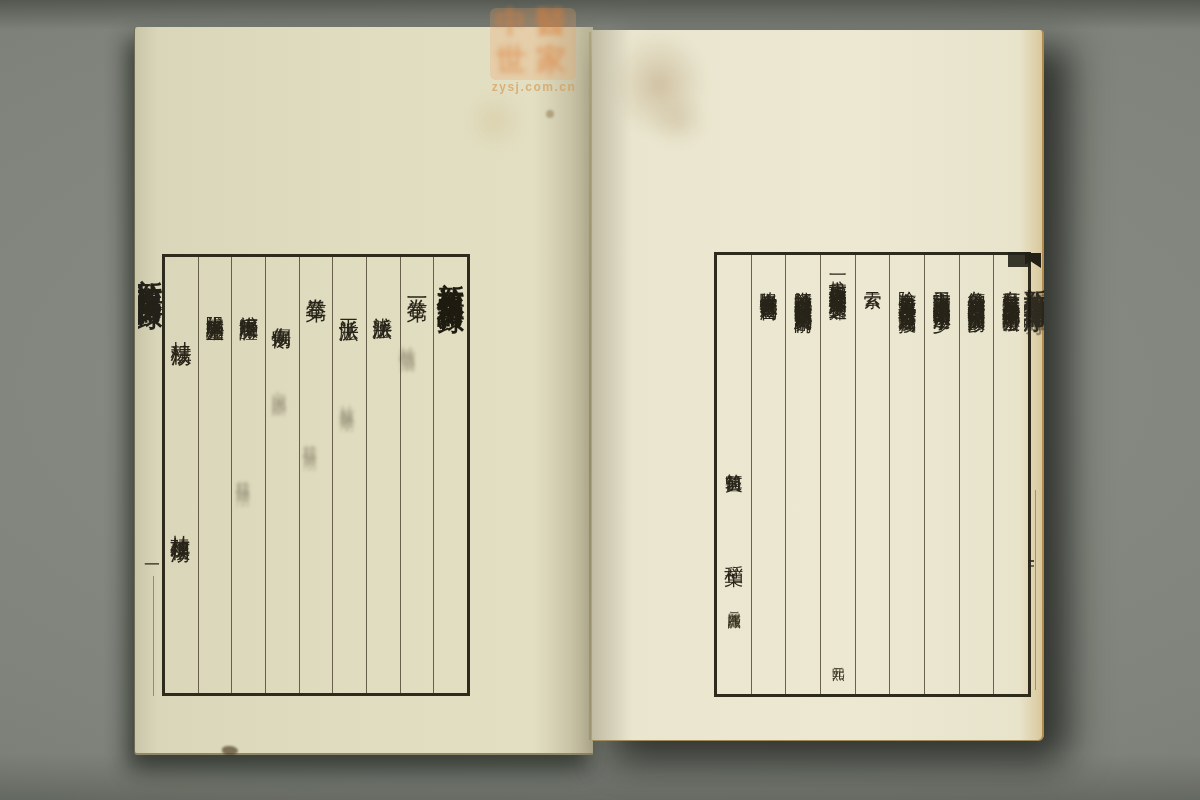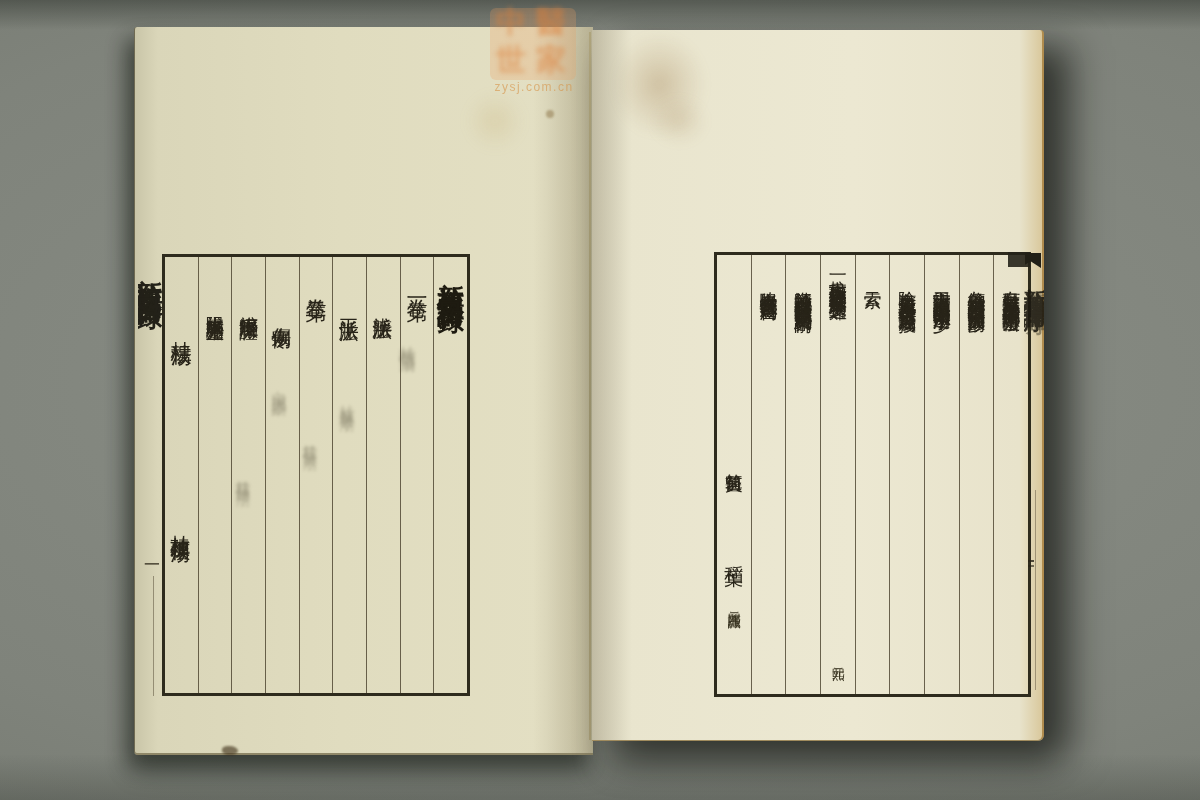--- a/index.html
+++ b/index.html
@@ -101,21 +101,21 @@
   .watermark{position:absolute;left:488px;top:8px;width:92px;height:94px;}
   .wm-seal{position:absolute;left:2px;top:0;width:86px;height:72px;border-radius:6px;
      background:rgba(235,158,96,.26);}
   .wm-seal span{position:absolute;font-size:30px;font-weight:bold;
      color:rgba(220,128,58,.55);filter:blur(2.5px);}
   .wm-seal span:nth-child(1){left:6px;top:-6px;}
   .wm-seal span:nth-child(2){left:46px;top:-6px;}
   .wm-seal span:nth-child(3){left:6px;top:32px;}
   .wm-seal span:nth-child(4){left:46px;top:32px;}
   .wm-url{position:absolute;left:0;top:72px;width:92px;text-align:center;
-     font-family:"Liberation Sans","DejaVu Sans",sans-serif;font-weight:normal;
+     font-family:"Liberation Sans","DejaVu Sans",sans-serif;font-weight:bold;
      font-size:12px;letter-spacing:1.5px;color:rgba(214,148,74,.62);filter:blur(.6px);}
 </style>
 </head>
 <body>
 
 <div class="stage">
   <div class="top-shade"></div>
   <div class="bottom-shade"></div>
 
   <div class="page page-left"></div>

